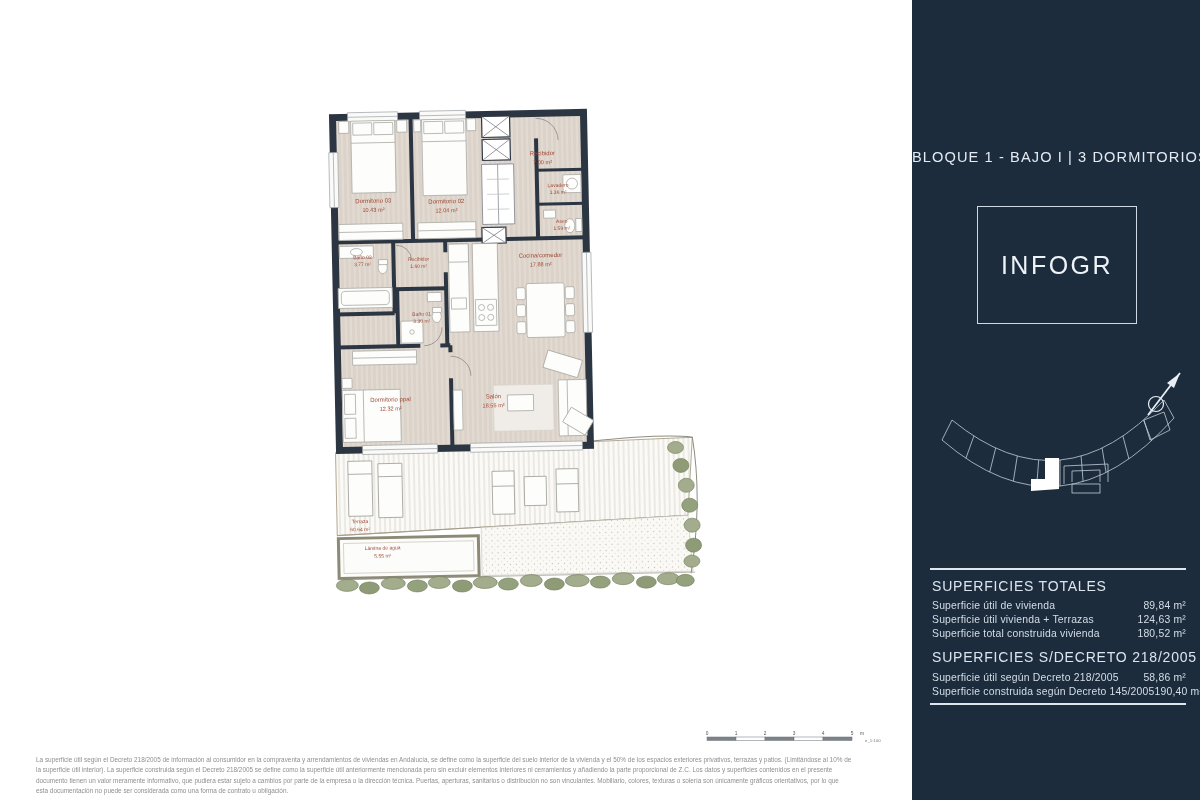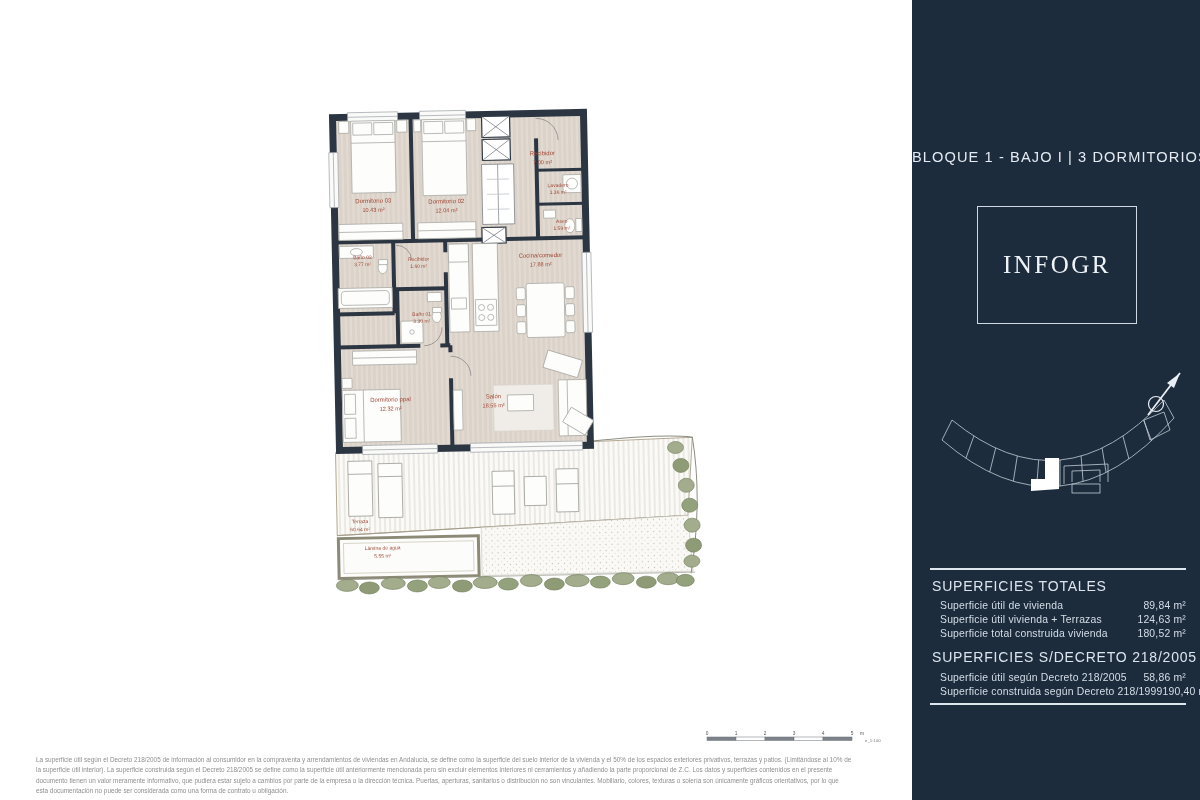--- a/index.html
+++ b/index.html
@@ -16,28 +16,28 @@
 
   
   .disclaimer{position:absolute;left:36px;top:755px;width:862px;font-size:6.4px;
               color:#8f8f8f;line-height:1.62;white-space:nowrap;overflow:hidden;}
 
   
   .sidebar{position:absolute;left:912px;top:0;width:288px;height:800px;background:#1d2c3d;color:#dde6ee;}
   .side-title{position:absolute;top:149px;left:0;width:100%;text-align:center;
               font-size:14.6px;letter-spacing:1.1px;font-weight:400;color:#e4ebf2;white-space:nowrap;}
   .logo-box{position:absolute;top:206px;left:65px;width:158px;height:116px;
-            border:1px solid #cfd9e2;display:flex;align-items:center;justify-content:center;font-family:Liberation Serif, serif;}
+            border:1px solid #cfd9e2;display:flex;align-items:center;justify-content:center;}
   .logo-box span{font-size:25px;letter-spacing:2.5px;color:#eef3f7;font-weight:400;}
   .siteplan{position:absolute;top:358px;left:0;width:288px;height:212px;}
   .divider{position:absolute;left:18px;width:256px;height:2px;background:#dfe7ee;}
   .d1{top:568px;} .d2{top:703px;}
   .sect{position:absolute;left:20px;font-size:14px;letter-spacing:.8px;color:#dce5ed;white-space:nowrap;}
   .h1{top:578px;} .h2{top:649px;}
-  .rows{position:absolute;left:20px;right:14px;margin-left:8px;}
+  .rows{position:absolute;left:20px;right:14px;}
   .r1{top:600px;} .r2{top:672px;}
   .row{display:flex;justify-content:space-between;font-size:10.4px;line-height:11px;
        margin-bottom:3px;color:#d3dde6;letter-spacing:.2px;white-space:nowrap;}
   .row .val{text-align:center;}
 </style>
 </head>
 <body>
 
 <div class="page">
 
@@ -362,20 +362,20 @@
       </div>
     </div>
 
     <div class="sect h2">SUPERFICIES S/DECRETO 218/2005</div>
     <div class="rows r2">
       <div class="row">
         <span class="lab">Superficie útil según Decreto 218/2005</span>
         <span class="val">58,86 m²</span>
       </div>
       <div class="row">
-        <span class="lab">Superficie construida según Decreto 218/1999</span>
+        <span class="lab">Superficie construida según Decreto 145/2005</span>
         <span class="val">190,40 m²</span>
       </div>
     </div>
 
     <div class="divider d2"></div>
   </aside>
 </div>
 
 </body></html>

